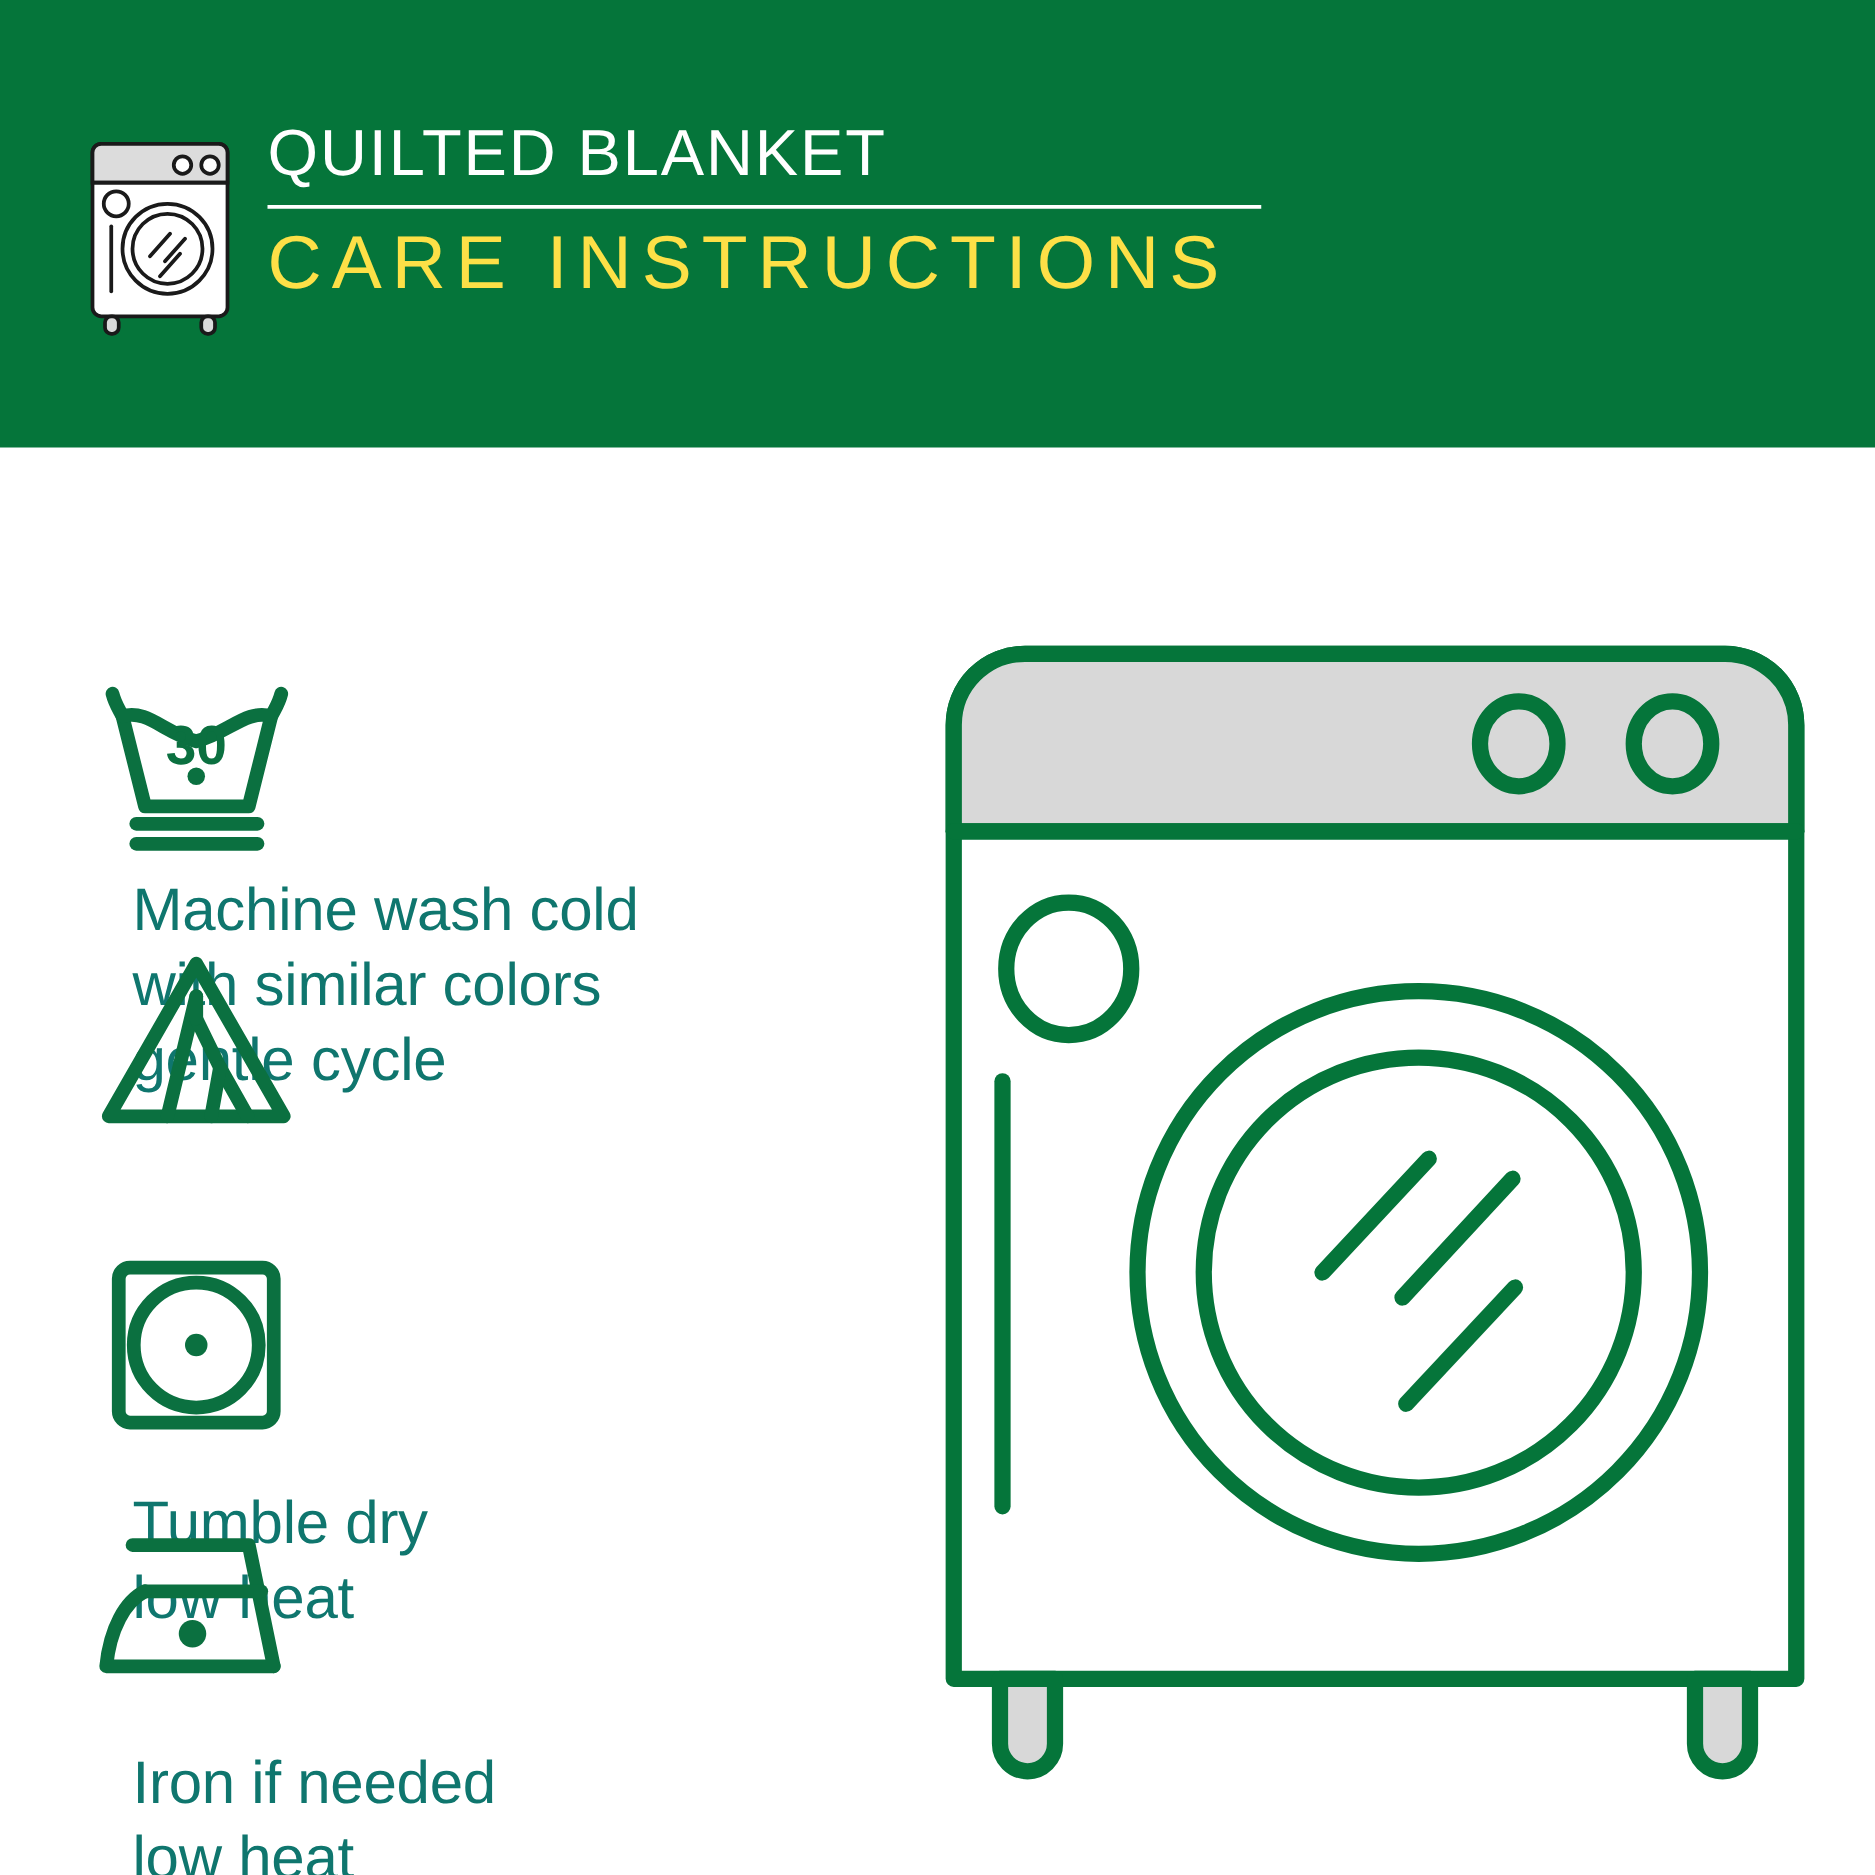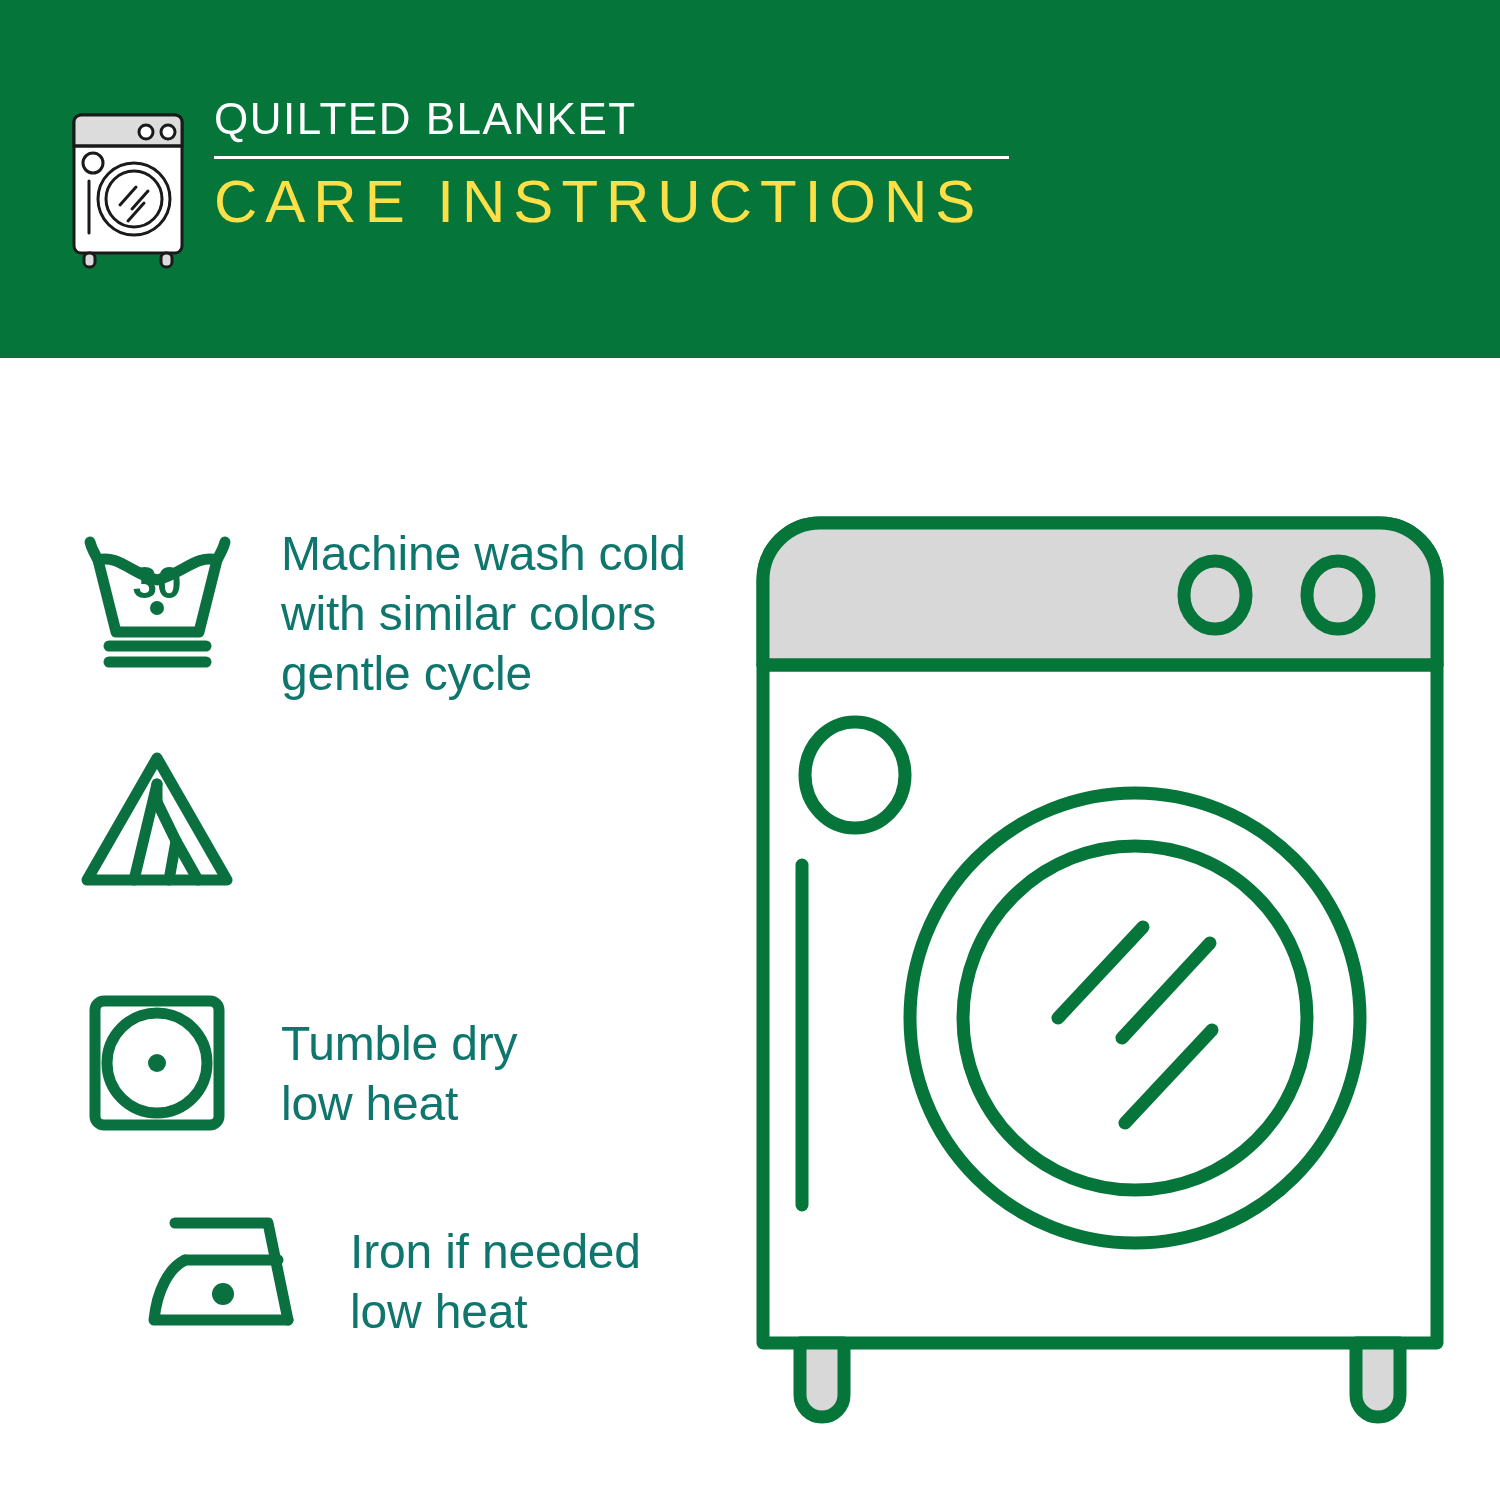--- a/index.html
+++ b/index.html
@@ -51,21 +51,21 @@
   .header-titles {
     margin-left: 20px;
     display: flex;
     flex-direction: column;
     justify-content: flex-start;
     padding-top: 2px;
   }
 
   .title-main {
     color: #ffffff;
-    font-size: 44px;
+    font-size: 52px;
     letter-spacing: 1.5px;
     font-weight: 400;
     line-height: 1.02;
     white-space: nowrap;
   }
 
   .title-divider {
     width: 795px;
     height: 3px;
     background: #ffffff;
@@ -87,20 +87,21 @@
     position: absolute;
     left: 70px;
     top: 520px;
     width: 640px;
   }
 
   .care-row {
     position: absolute;
     left: 0;
     display: flex;
+    flex-direction: column;
     align-items: flex-start;
     width: 640px;
   }
 
   .care-row.r0 { top: 0px; }
   .care-row.r1 { top: 222px; }
   .care-row.r2 { top: 468px; }
   .care-row.r3 { top: 678px; justify-content: center; }
 
   .care-symbol {

